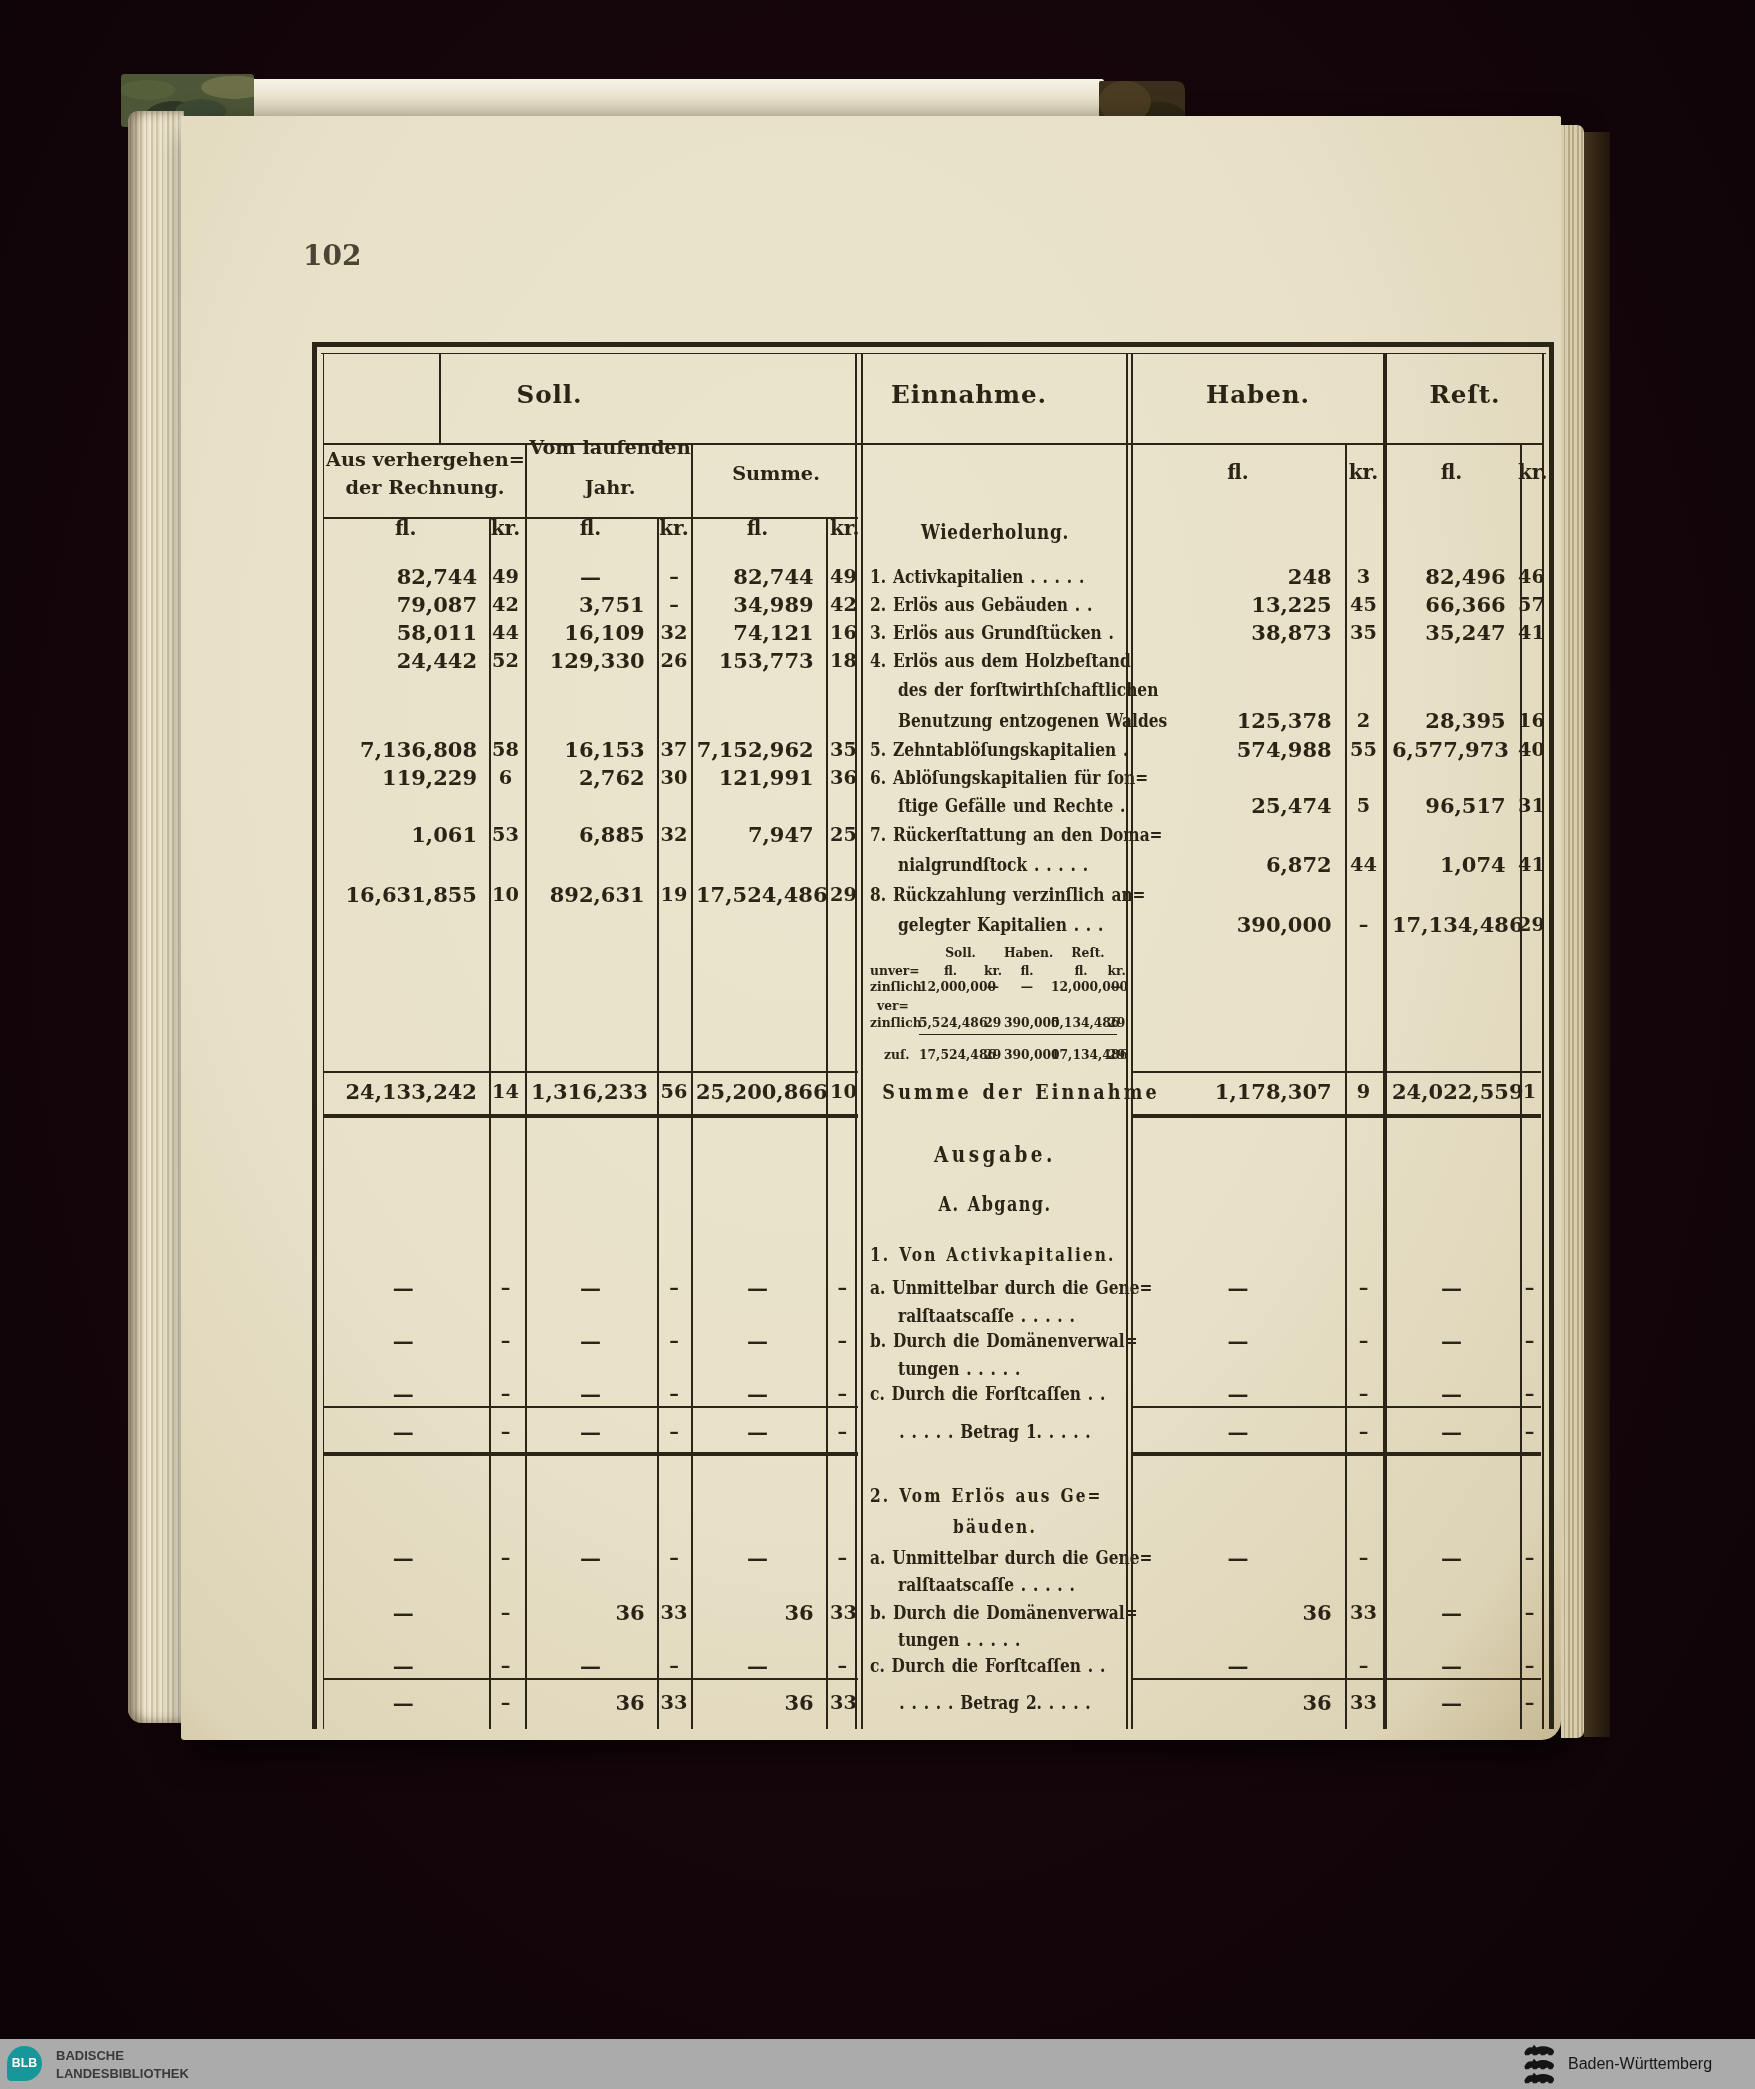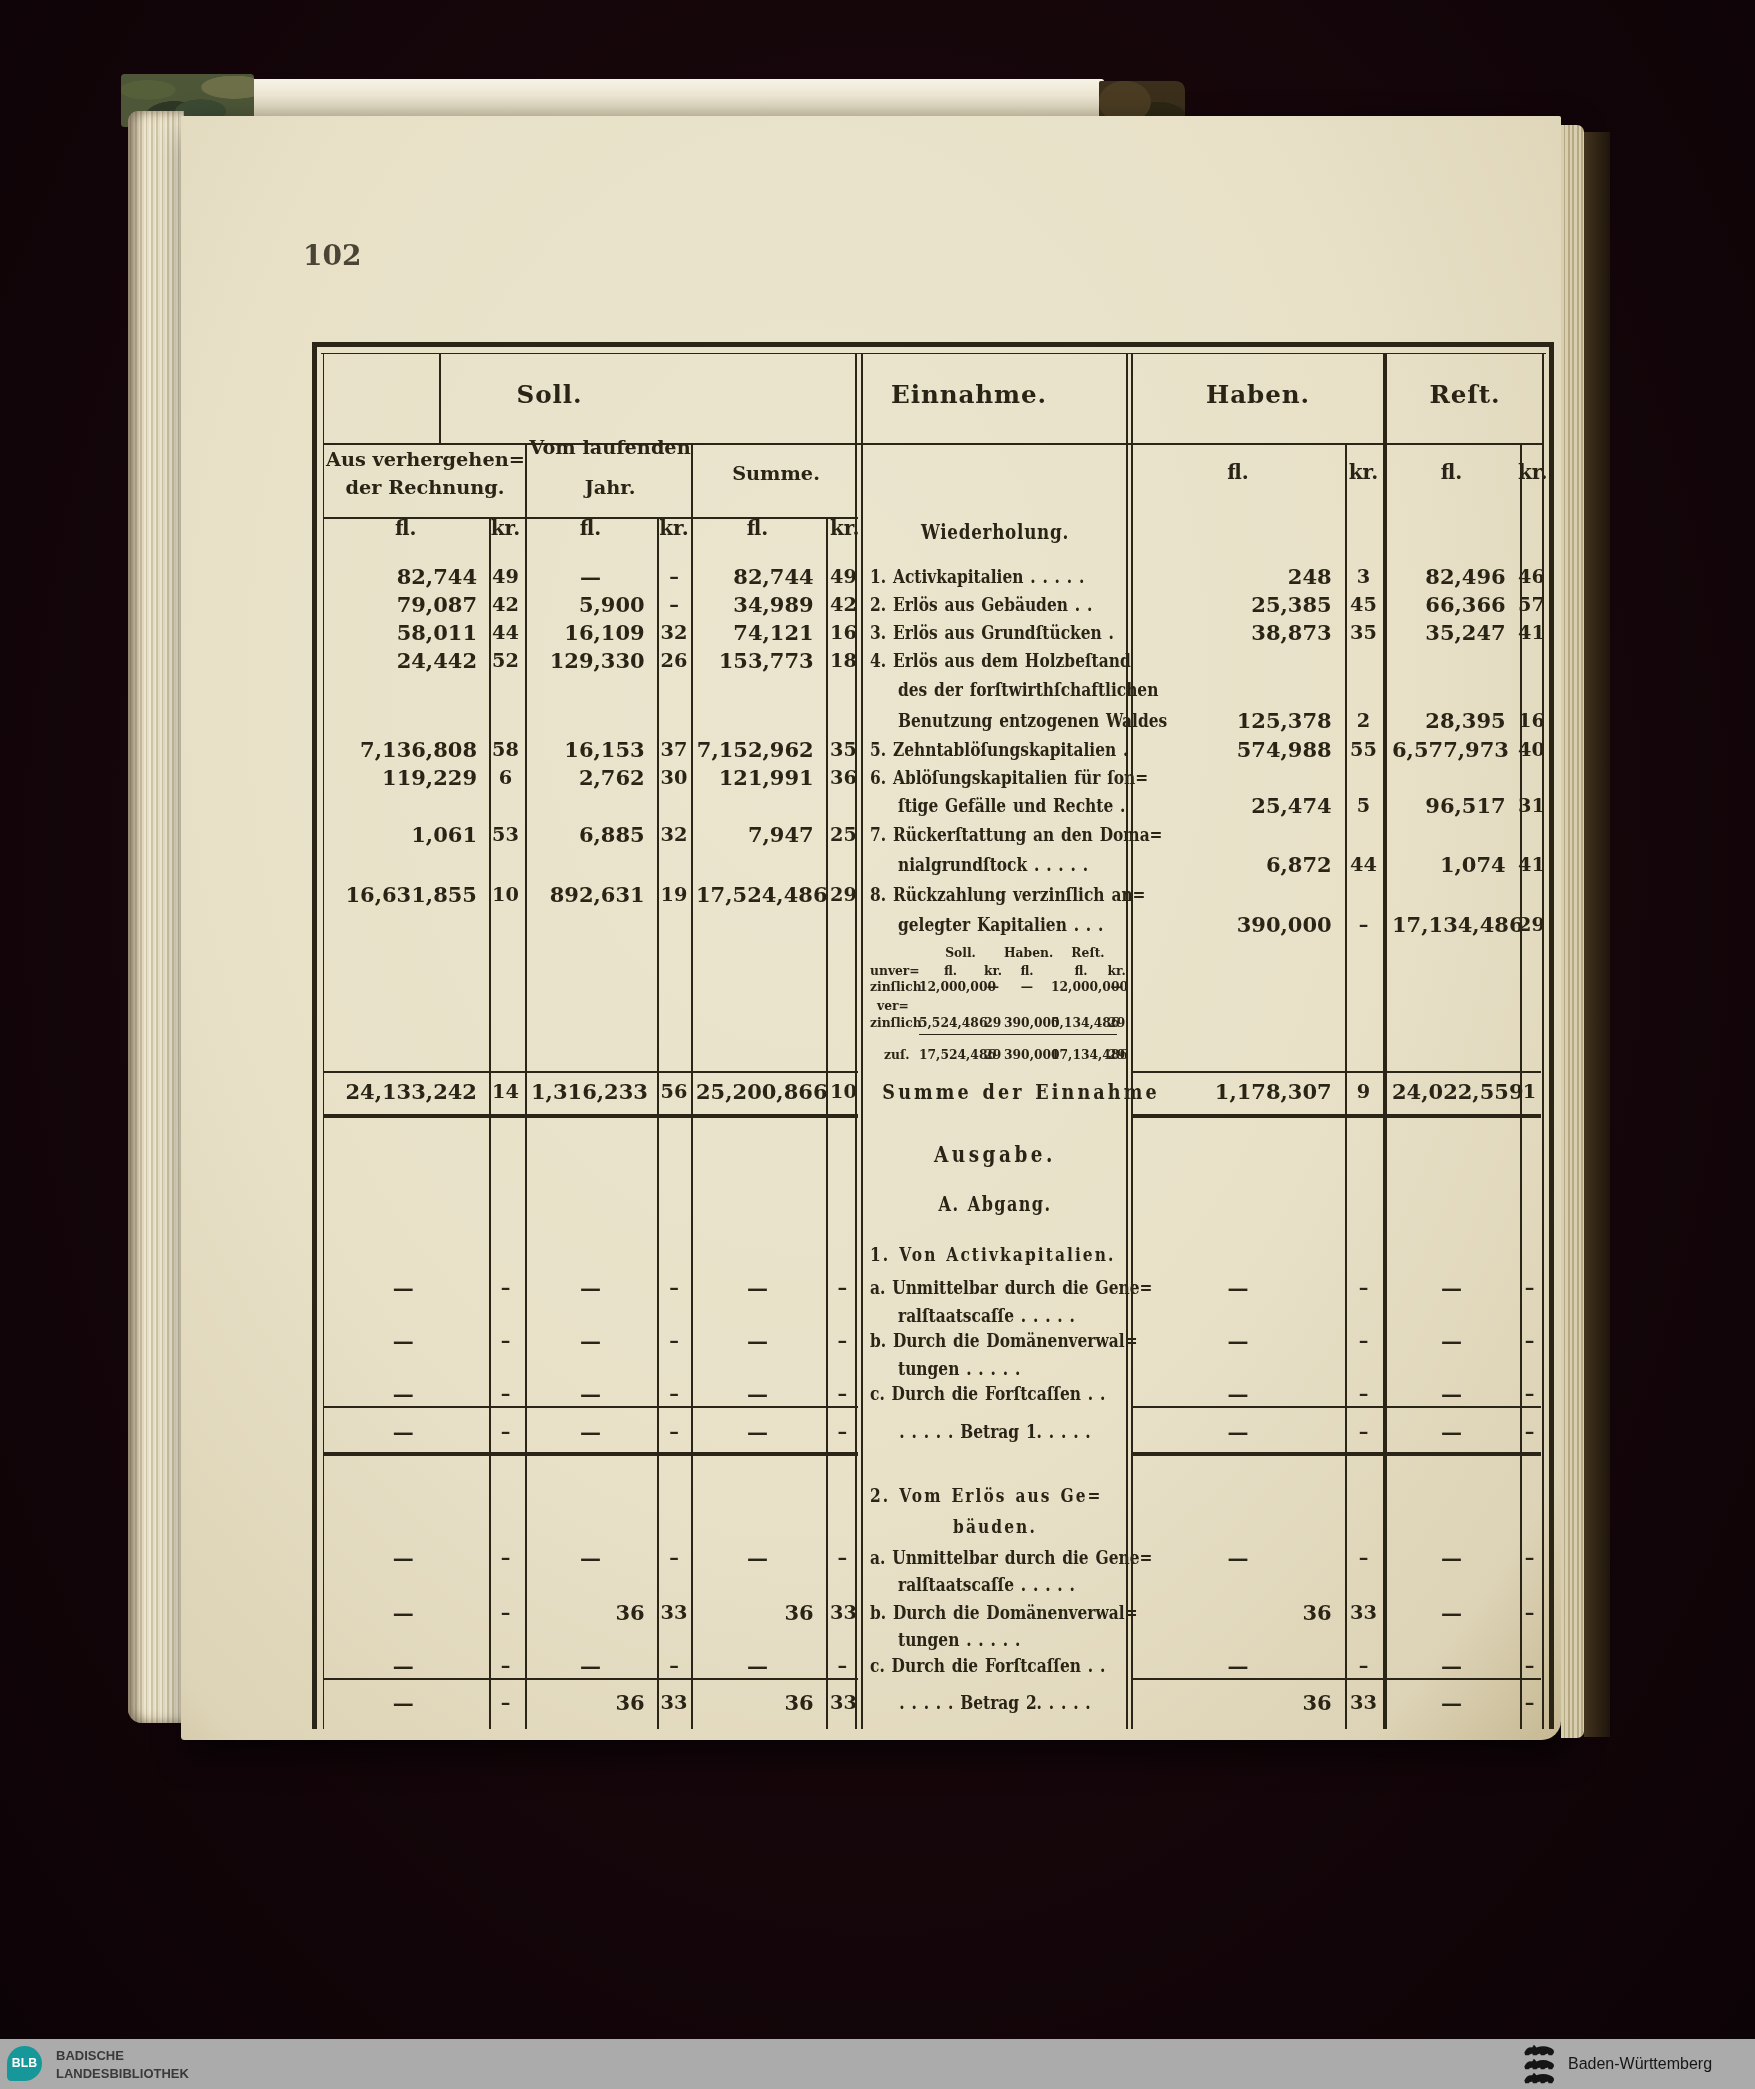--- a/index.html
+++ b/index.html
@@ -128,26 +128,26 @@
   <div class="c n cfl" style="top:221px">82,744</div>
   <div class="c k ckr" style="top:221px">49</div>
   <div class="c desc d0" style="top:221px">1. Activkapitalien . . . . .</div>
   <div class="c n hfl" style="top:221px">248</div>
   <div class="c k hkr" style="top:221px">3</div>
   <div class="c n rfl" style="top:221px">82,496</div>
   <div class="c k rkr" style="top:221px">46</div>
 
   <div class="c n afl" style="top:249px">79,087</div>
   <div class="c k akr" style="top:249px">42</div>
-  <div class="c n bfl" style="top:249px">5,900</div>
+  <div class="c n bfl" style="top:249px">3,751</div>
   <div class="c k bkr" style="top:249px">–</div>
   <div class="c n cfl" style="top:249px">34,989</div>
   <div class="c k ckr" style="top:249px">42</div>
   <div class="c desc d0" style="top:249px">2. Erlös aus Gebäuden . .</div>
-  <div class="c n hfl" style="top:249px">25,385</div>
+  <div class="c n hfl" style="top:249px">13,225</div>
   <div class="c k hkr" style="top:249px">45</div>
   <div class="c n rfl" style="top:249px">66,366</div>
   <div class="c k rkr" style="top:249px">57</div>
 
   <div class="c n afl" style="top:277px">58,011</div>
   <div class="c k akr" style="top:277px">44</div>
   <div class="c n bfl" style="top:277px">16,109</div>
   <div class="c k bkr" style="top:277px">32</div>
   <div class="c n cfl" style="top:277px">74,121</div>
   <div class="c k ckr" style="top:277px">16</div>

